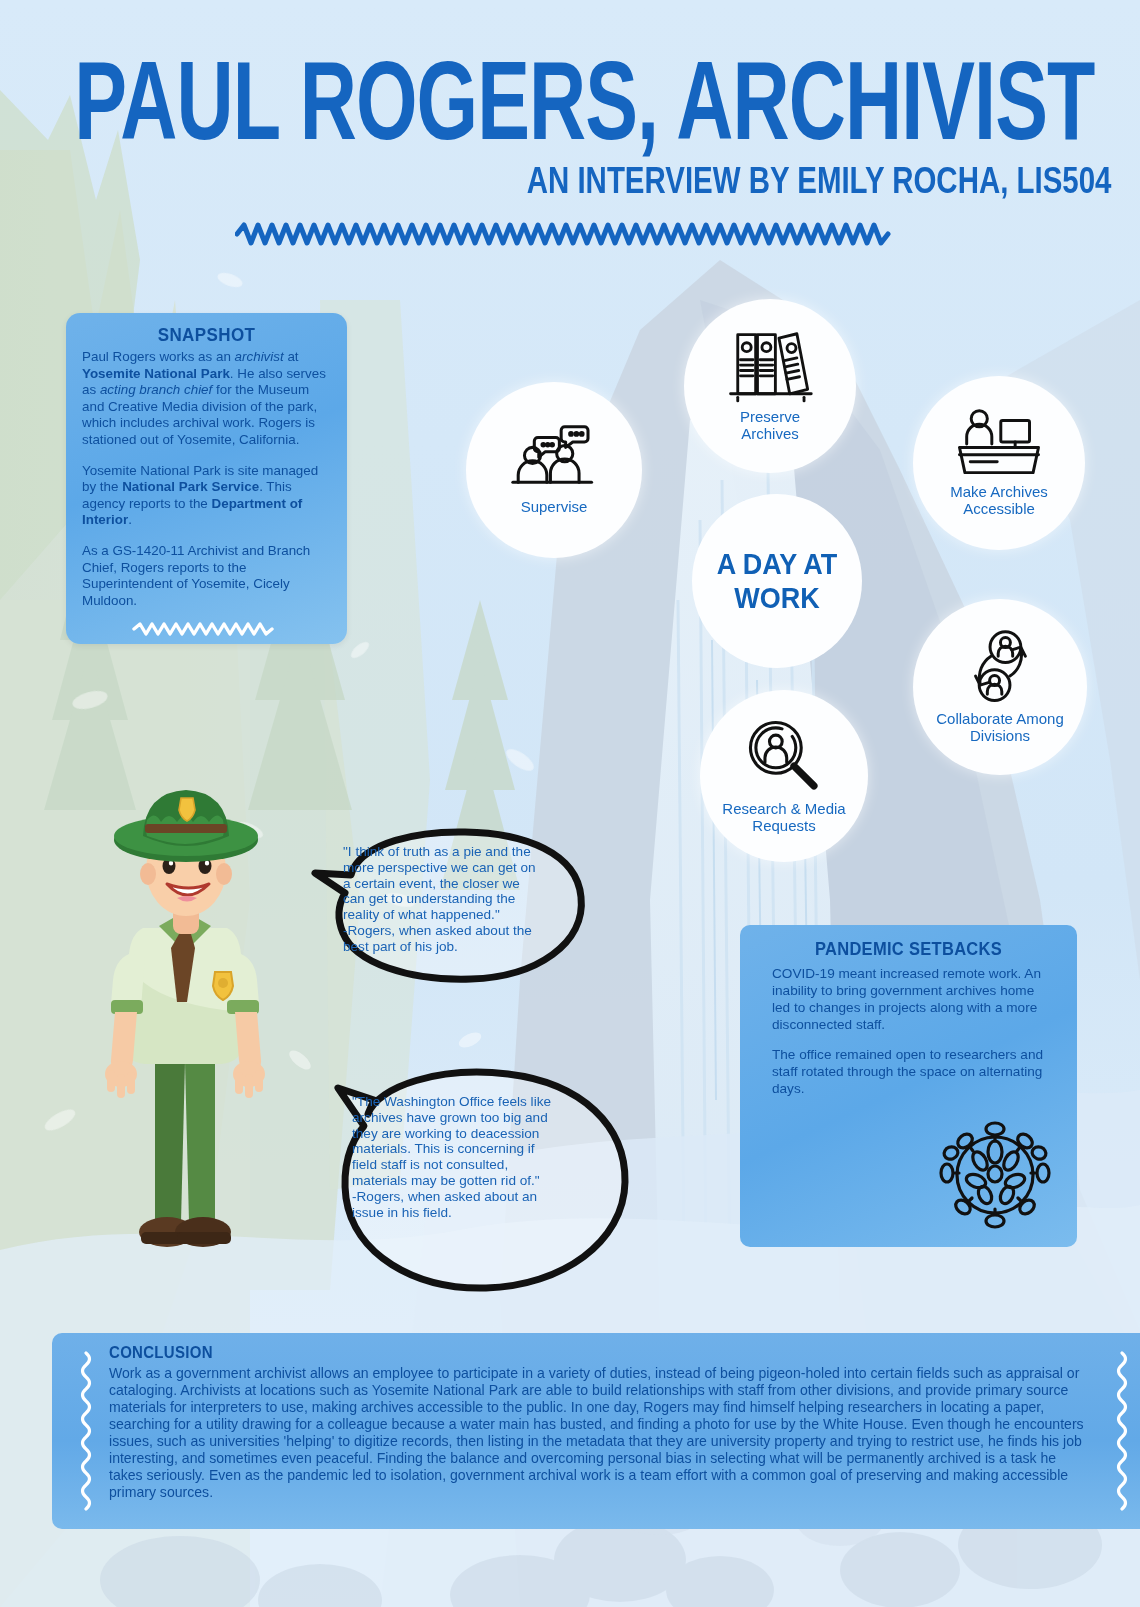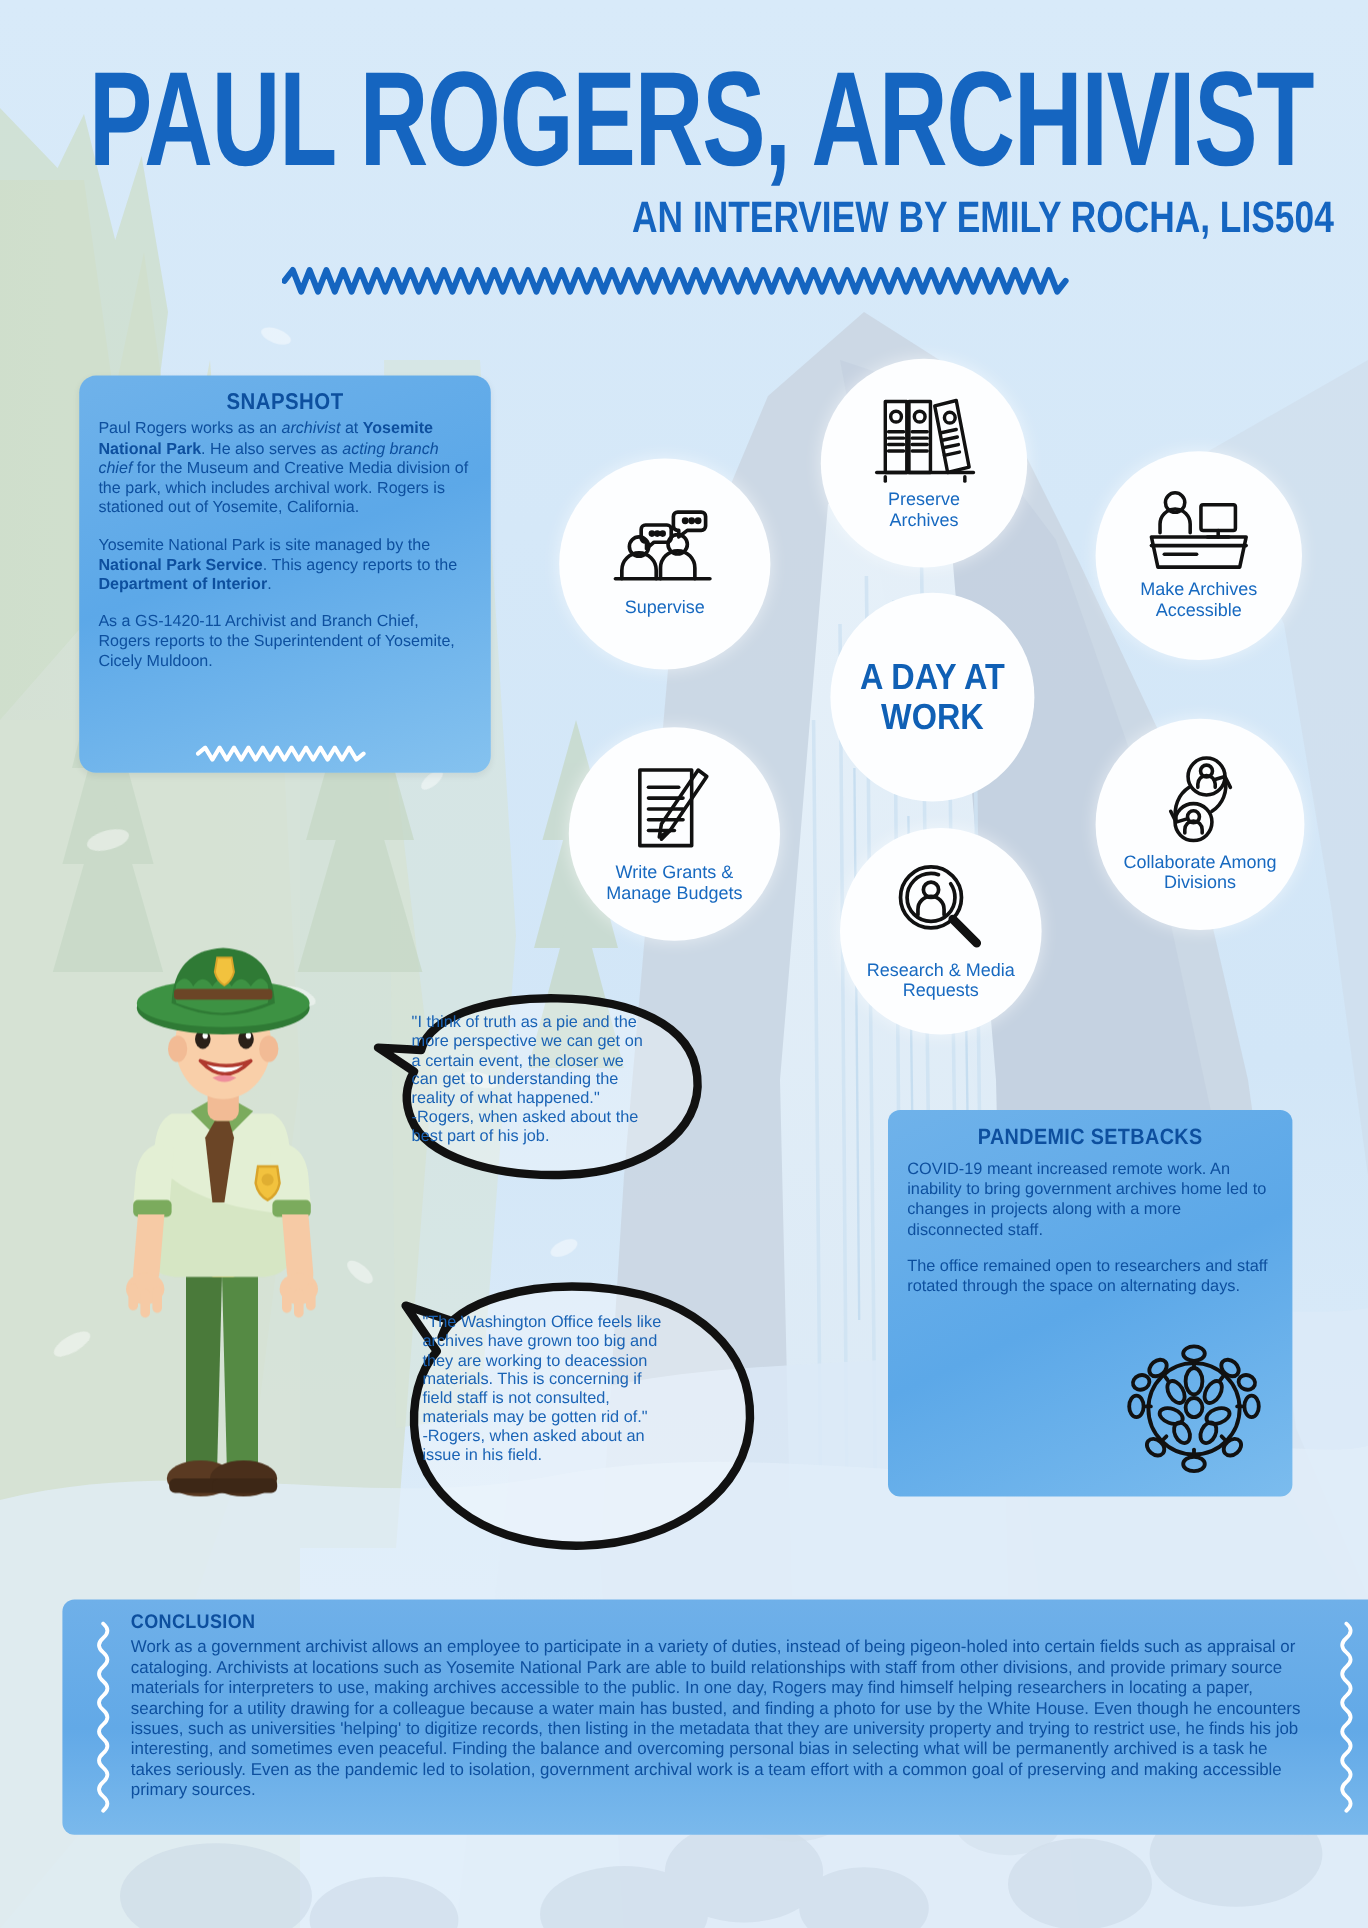--- a/index.html
+++ b/index.html
@@ -27,21 +27,21 @@
   .subtitle{
     font-weight:bold;font-size:31px;color:#1565c0;
     transform:scaleX(0.95) scaleY(1.18);
     transform-origin:center top;
     margin-top:30px;letter-spacing:0px;
   }
   .wavy-head{margin-top:26px;display:flex;justify-content:center;}
 
   
   .snapshot{
-    position:absolute;left:66px;top:313px;width:343px;height:331px;
+    position:absolute;left:66px;top:313px;width:281px;height:331px;
     background:linear-gradient(160deg,#6fb2ea 0%,#5ca8e8 45%,#85c2ef 100%);
     border-radius:14px;z-index:6;
     box-shadow:0 2px 6px rgba(0,0,0,.07);
     padding:0;
   }
   .snapshot h3{
     margin:12px 0 4px 0;text-align:center;color:#0d4f9e;
     font-size:17px;font-weight:bold;letter-spacing:.4px;
     transform:scaleY(1.12);
   }
@@ -85,21 +85,21 @@
   
   .pandemic{
     position:absolute;left:740px;top:925px;width:337px;height:322px;
     background:linear-gradient(155deg,#6fb2ea 0%,#5ca8e8 50%,#7bbcee 100%);
     border-radius:10px;z-index:6;
   }
   .pandemic h3{
     margin:14px 0 8px 0;text-align:center;color:#0d4f9e;
     font-size:16.5px;font-weight:bold;letter-spacing:.3px;transform:scaleY(1.12);
   }
-  .pan-body{padding:0 16px;color:#0d4f9e;font-size:13.6px;line-height:1.25;}
+  .pan-body{padding:0 32px;color:#0d4f9e;font-size:13.6px;line-height:1.25;}
   .pan-body p{margin:0 0 13px 0;}
   .virus{position:absolute;right:22px;bottom:10px;}
 
   
   .conclusion{
     position:absolute;left:20px;top:1333px;width:1100px;height:196px;
     background:linear-gradient(180deg,#6fb0e9 0%,#62a9e7 55%,#7ab9ec 100%);
     border-radius:10px;z-index:6;margin-left:32px;
   }
   .conc-title{
@@ -324,36 +324,20 @@
     </div>
     <div class="clabel">Make Archives
 Accessible</div>
   </div>
 
   <div class="center-circle" style="left:692px;top:494px;width:170px;height:174px;">
     <span>A DAY AT
 WORK</span>
   </div>
 
-  <div class="circle" style="left:474px;top:606px;width:176px;height:178px;">
-    <div class="icon">
-      <svg width="72" height="78" viewBox="0 0 80 86" fill="none" stroke="#111" stroke-width="3.3" stroke-linecap="round" stroke-linejoin="round">
-        <rect x="8" y="6" width="48" height="70"></rect>
-        <line x1="16" y1="22" x2="44" y2="22"></line>
-          <line x1="16" y1="32" x2="48" y2="32"></line>
-        <line x1="16" y1="42" x2="48" y2="42"></line>
-          <line x1="16" y1="52" x2="48" y2="52"></line>
-        <line x1="16" y1="62" x2="40" y2="62"></line>
-        <path d="M62,6 l8,6 l-34,50 l-10,6 l2,-12 z"></path>
-        <line x1="28" y1="70" x2="36" y2="62"></line>
-      </svg>
-    </div>
-    <div class="clabel">Write Grants &amp;
-Manage Budgets</div>
-  </div>
 
   <div class="circle" style="left:700px;top:690px;width:168px;height:172px;">
     <div class="icon">
       <svg width="78" height="78" viewBox="0 0 86 86" fill="none" stroke="#111" stroke-width="3.4" stroke-linecap="round" stroke-linejoin="round">
         <circle cx="34" cy="34" r="28"></circle>
         <circle cx="34" cy="34" r="22" stroke-dasharray="110 14"></circle>
         <circle cx="34" cy="27" r="7"></circle>
         <path d="M22,50 v-5 a12,12 0 0 1 24,0 v5"></path>
         <path d="M54,54 l22,22" stroke-width="8"></path>
       </svg>

